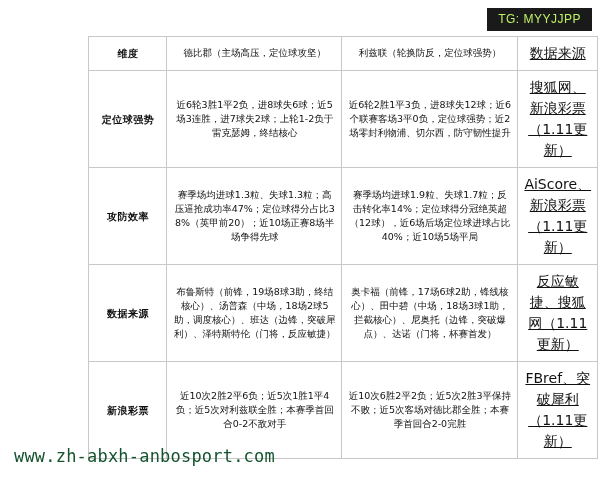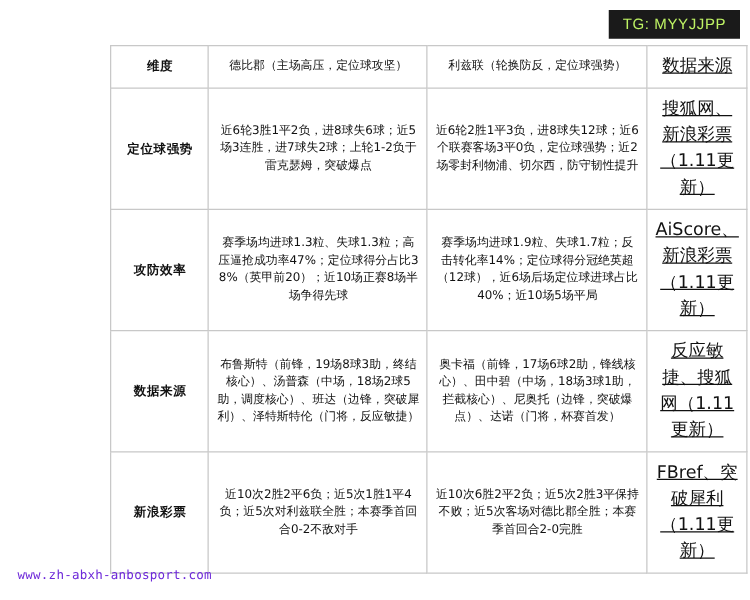--- a/index.html
+++ b/index.html
@@ -68,22 +68,22 @@
     text-align: center;
     font-size: 14px;
     text-decoration: underline;
   }
 
   
   .watermark {
     position: absolute;
     left: 14px;
     bottom: 14px;
-    color: #6d28d9;
-    font-size: 10px;
+    color: #14532d;
+    font-size: 17px;
     font-family: "DejaVu Sans Mono", "Liberation Mono", monospace;
     letter-spacing: 0.2px;
     text-align: center;
   }
 </style>
 </head>
 <body>
 
 <div class="badge">TG: MYYJJPP</div>
 
@@ -97,21 +97,21 @@
     </colgroup>
     <tbody>
       <tr>
         <td class="label">维度</td>
         <td class="cell">德比郡（主场高压，定位球攻坚）</td>
         <td class="cell">利兹联（轮换防反，定位球强势）</td>
         <td class="source">数据来源</td>
       </tr>
       <tr>
         <td class="label">定位球强势</td>
-        <td class="cell">近6轮3胜1平2负，进8球失6球；近5场3连胜，进7球失2球；上轮1-2负于雷克瑟姆，突破爆点</td>
+        <td class="cell">近6轮3胜1平2负，进8球失6球；近5场3连胜，进7球失2球；上轮1-2负于雷克瑟姆，终结核心</td>
         <td class="cell">近6轮2胜1平3负，进8球失12球；近6个联赛客场3平0负，定位球强势；近2场零封利物浦、切尔西，防守韧性提升</td>
         <td class="source">搜狐网、新浪彩票（1.11更新）</td>
       </tr>
       <tr>
         <td class="label">攻防效率</td>
         <td class="cell">赛季场均进球1.3粒、失球1.3粒；高压逼抢成功率47%；定位球得分占比38%（英甲前20）；近10场正赛8场半场争得先球</td>
         <td class="cell">赛季场均进球1.9粒、失球1.7粒；反击转化率14%；定位球得分冠绝英超（12球），近6场后场定位球进球占比40%；近10场5场平局</td>
         <td class="source">AiScore、新浪彩票（1.11更新）</td>
       </tr>
       <tr>

